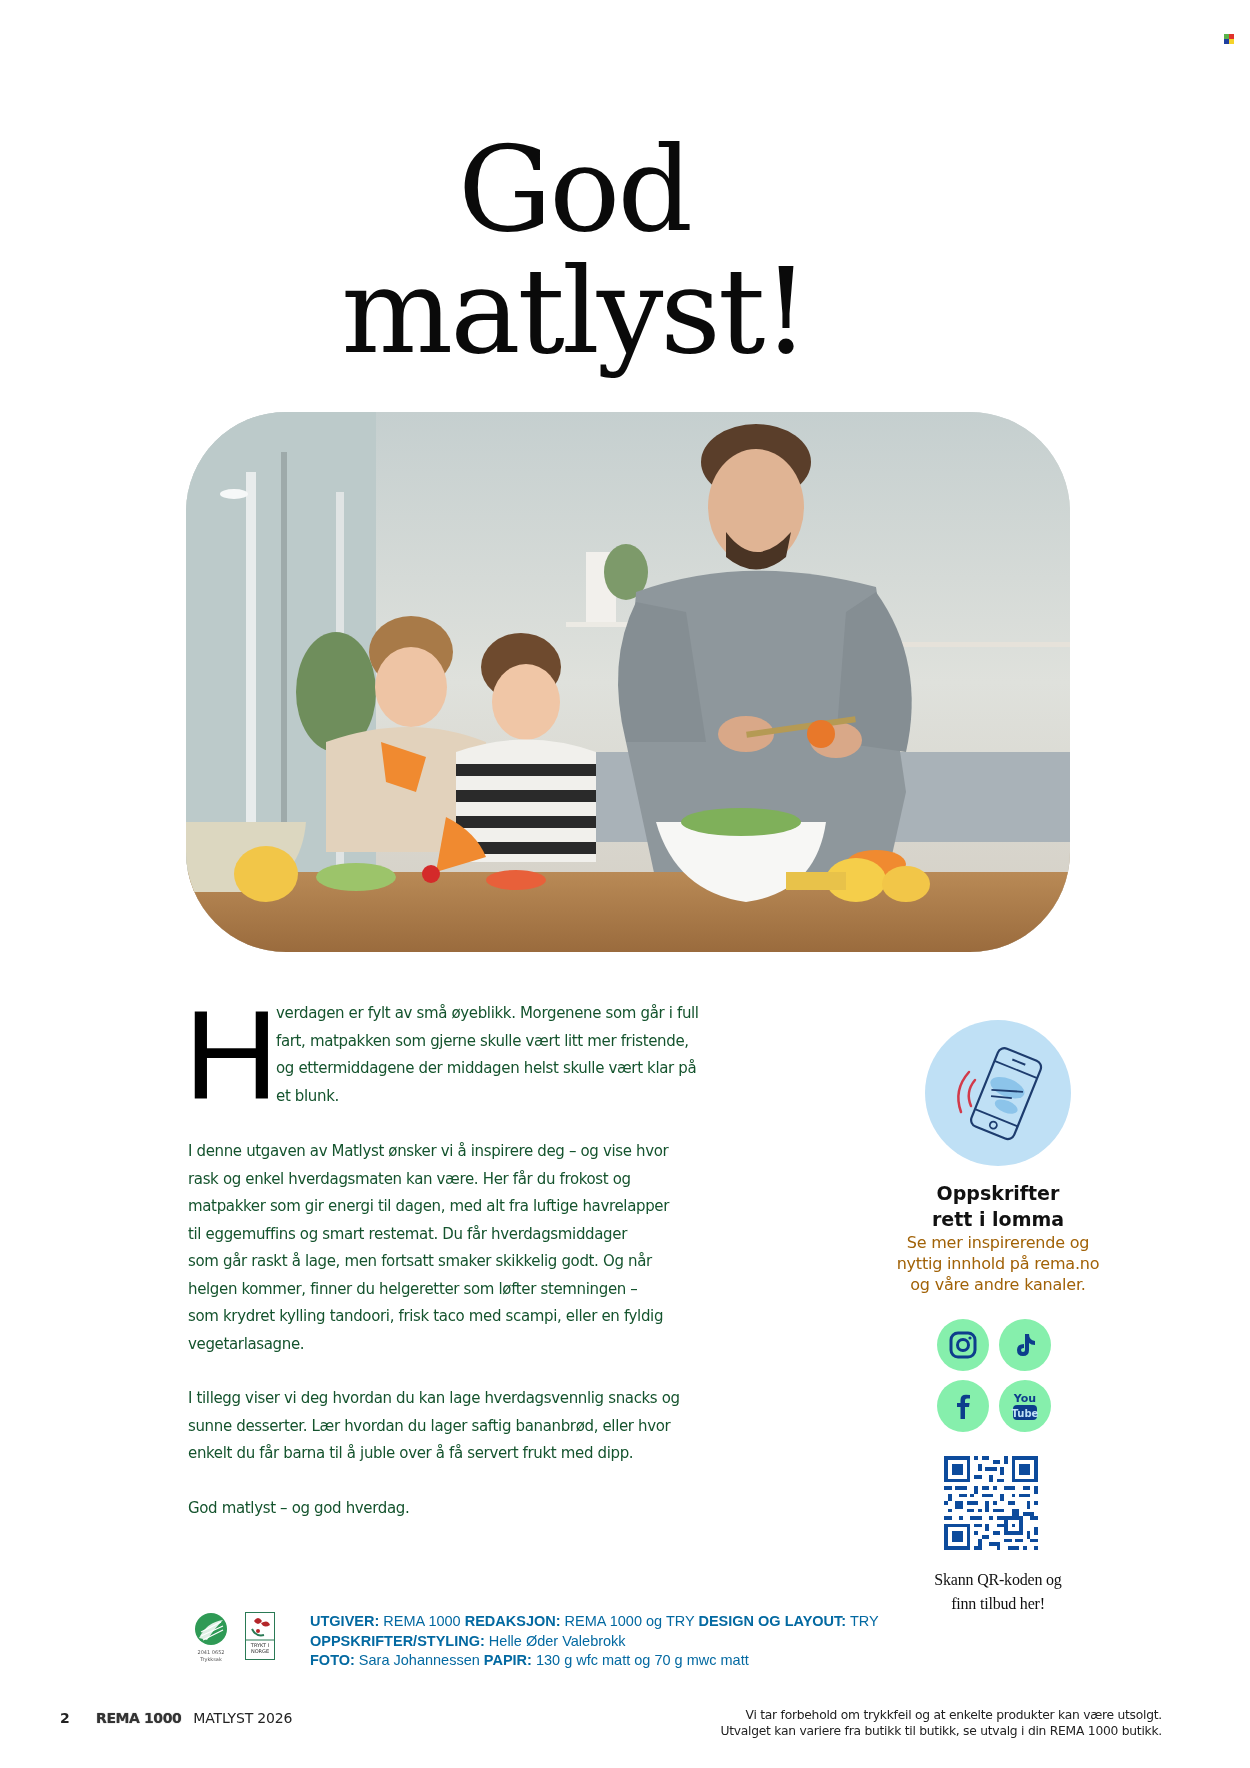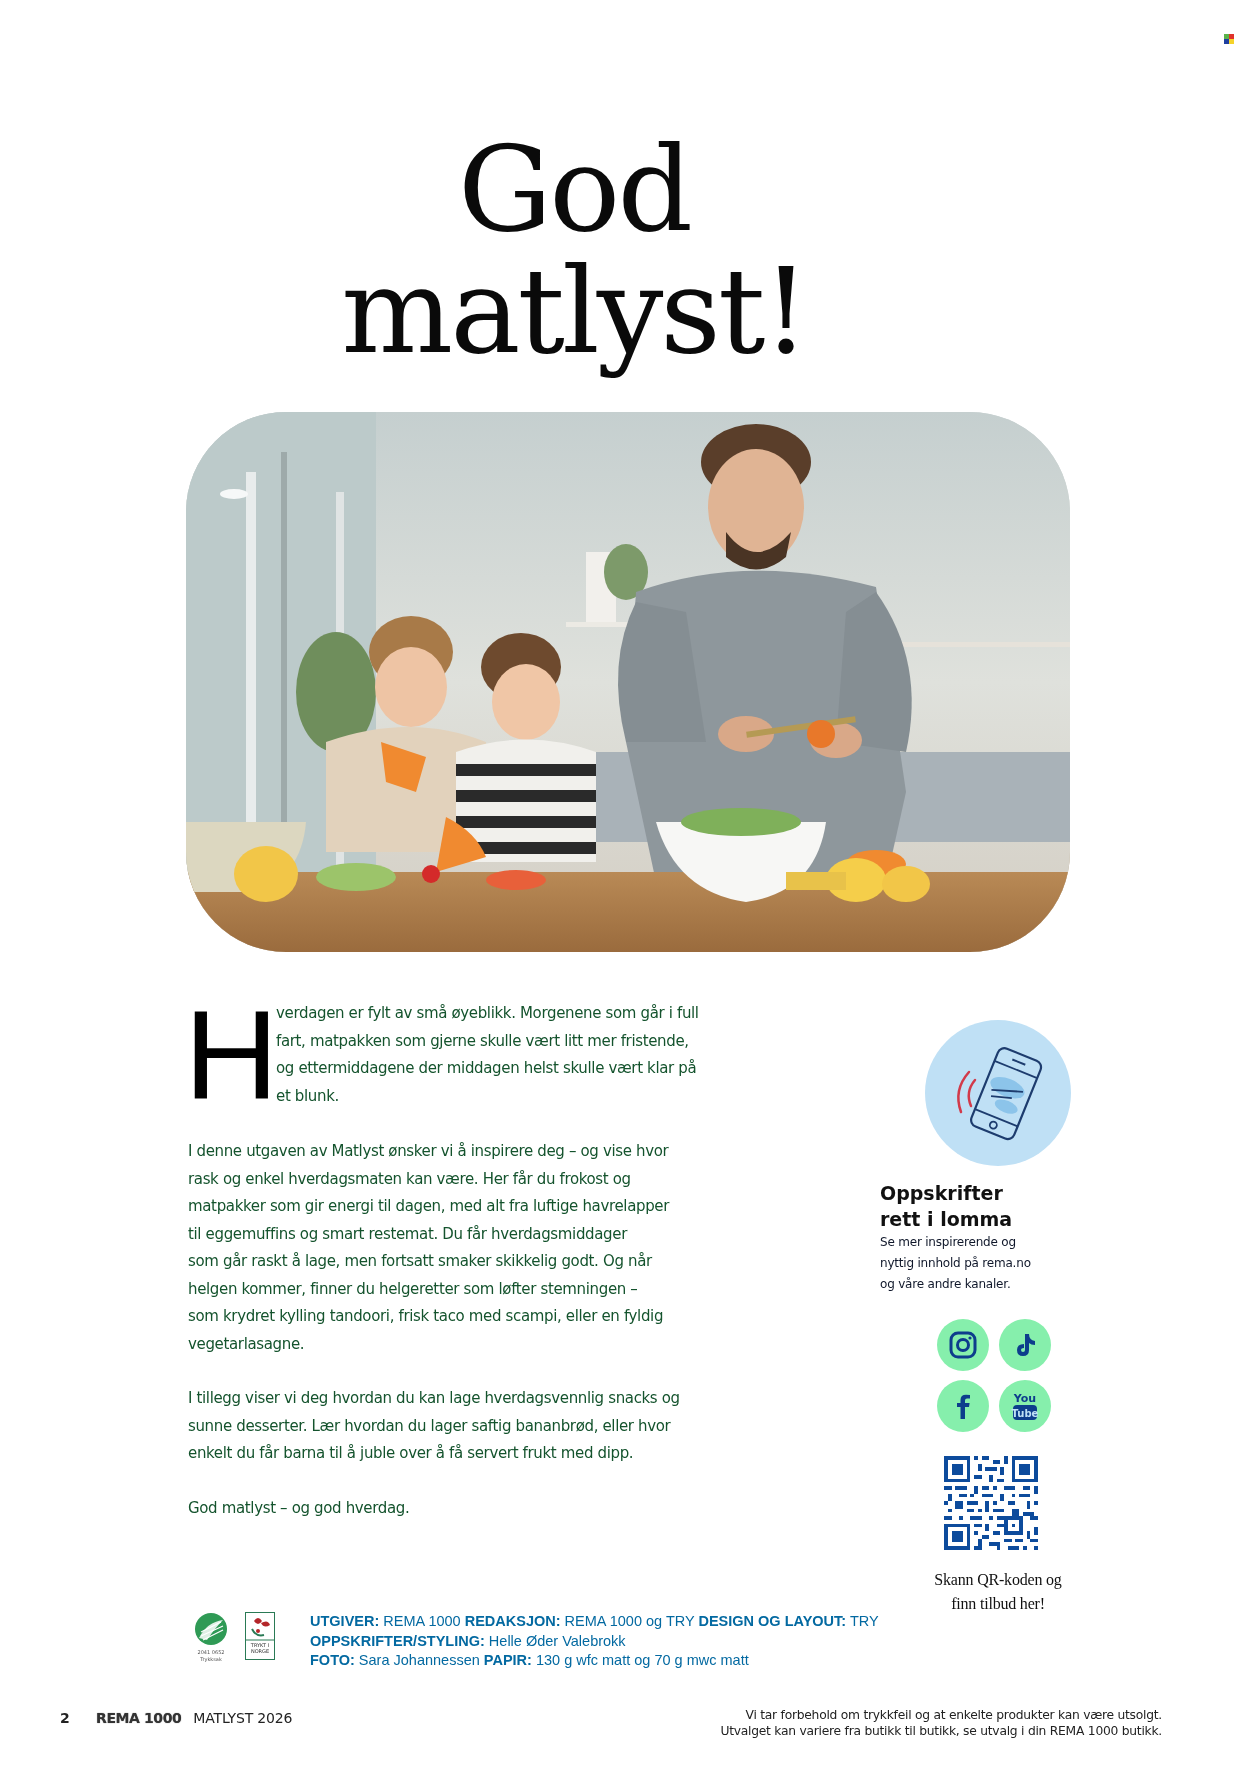--- a/index.html
+++ b/index.html
@@ -23,25 +23,25 @@
               font-size: 126px; line-height: 104px; font-weight: 400; color: #000; transform: scaleX(1.04); transform-origin: left top; }
 
   .body-text { position: absolute; left: 188px; width: 650px; font-family: "DejaVu Sans", "Liberation Sans", sans-serif;
                font-size: 15px; line-height: 27.5px; color: #14532d; letter-spacing: -0.35px; }
   .para-intro { left: 276px; top: 1000px; width: 560px; }
   .para-2 { top: 1138px; }
   .para-3 { top: 1385px; }
   .para-4 { top: 1495px; }
   .body-text .ln { display: block; white-space: nowrap; }
 
-  .side { position: absolute; left: 880px; top: 1020px; width: 236px; text-align: left; font-family: "DejaVu Sans", sans-serif; }
+  .side { position: absolute; left: 880px; top: 1020px; width: 236px; text-align: center; font-family: "DejaVu Sans", sans-serif; }
   .phone-circle { width: 146px; height: 146px; border-radius: 50%; background: #bfe0f5; margin: 0 auto; position: relative; }
   .phone-circle svg { position: absolute; left: 0; top: 0; }
   .side-heading { margin-top: 14px; font-size: 19px; line-height: 26px; font-weight: bold; color: #111; }
-  .side-text { font-size: 12px; line-height: 21px; color: #0f172a; letter-spacing: -0.2px; }
+  .side-text { font-size: 16px; line-height: 21px; color: #a16207; letter-spacing: -0.2px; }
 
   .social-grid { position: absolute; left: 937px; top: 1319px; width: 114px; display: grid; grid-template-columns: 52px 52px; gap: 9px 10px; }
   .social-btn { width: 52px; height: 52px; border-radius: 50%; background: #86efac; display: flex; align-items: center; justify-content: center; cursor: pointer; }
 
   .qr { position: absolute; left: 944px; top: 1456px; width: 94px; height: 94px; }
   .qr-caption { position: absolute; left: 880px; top: 1568px; width: 236px; text-align: center; font-family: Liberation Serif, serif; font-size: 16px; line-height: 24px; color: #111; letter-spacing: -0.2px; }
 
   .eco-labels { position: absolute; left: 193px; top: 1612px; display: flex; gap: 16px; align-items: flex-start; }
   .swan { width: 36px; height: 50px; position: relative; }
   .printed { width: 30px; height: 48px; border: 1px solid #2a7a55; position: relative; }

